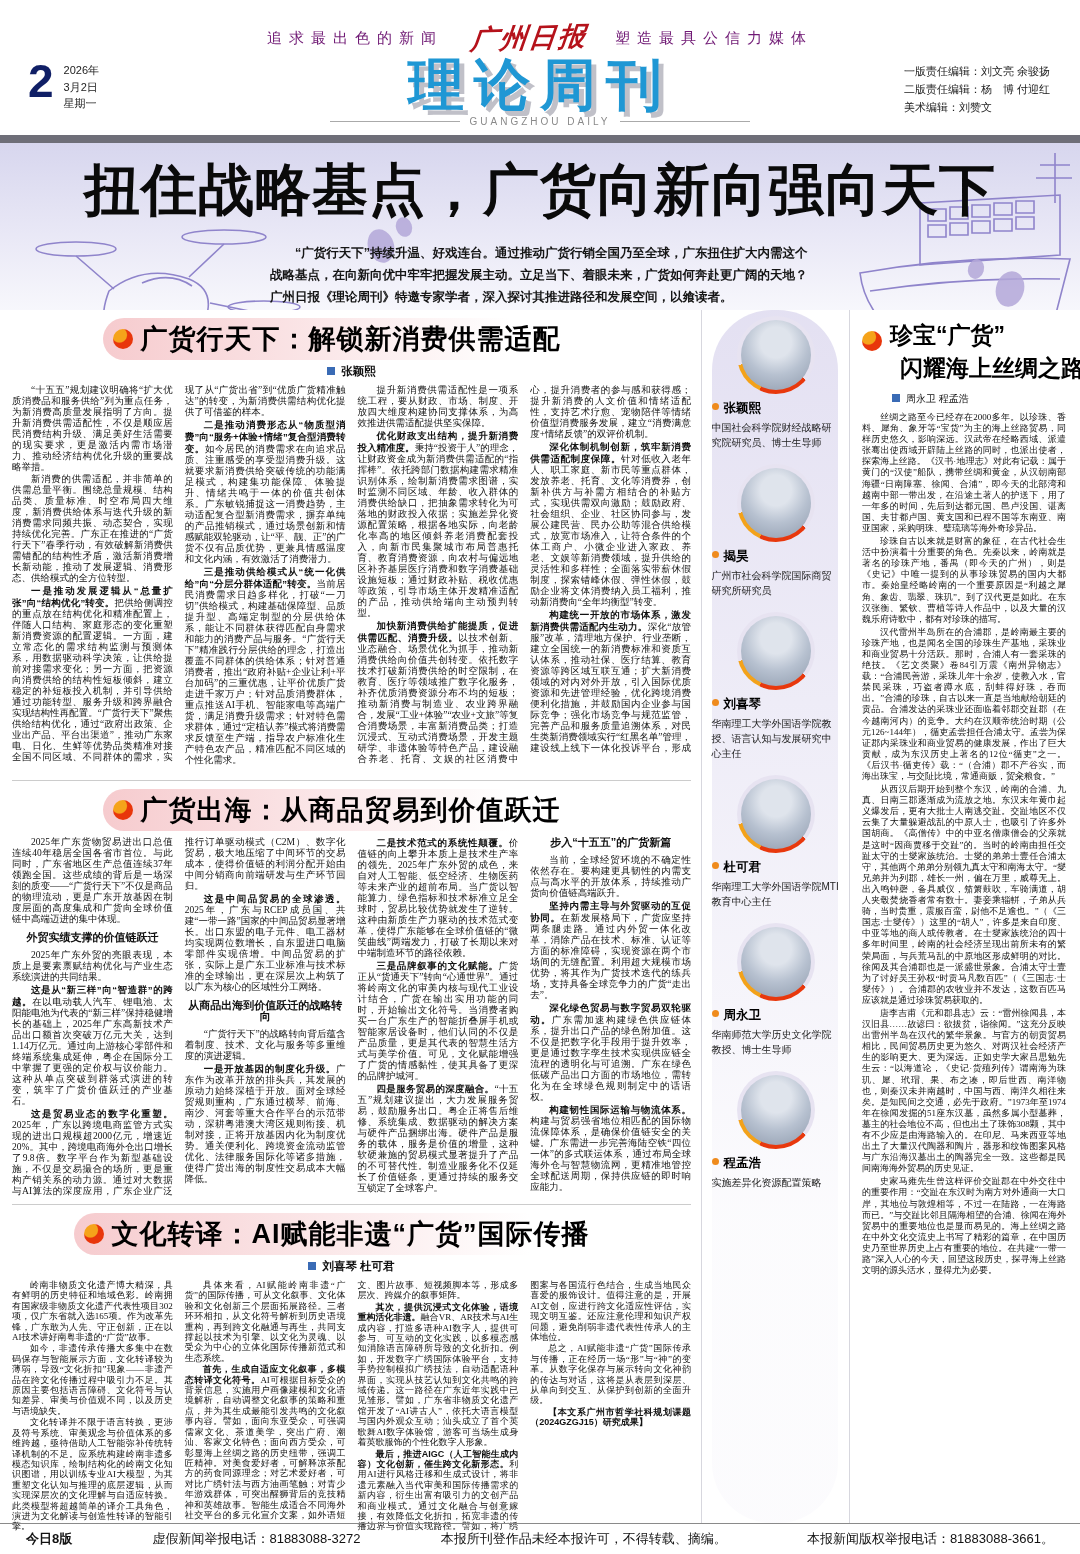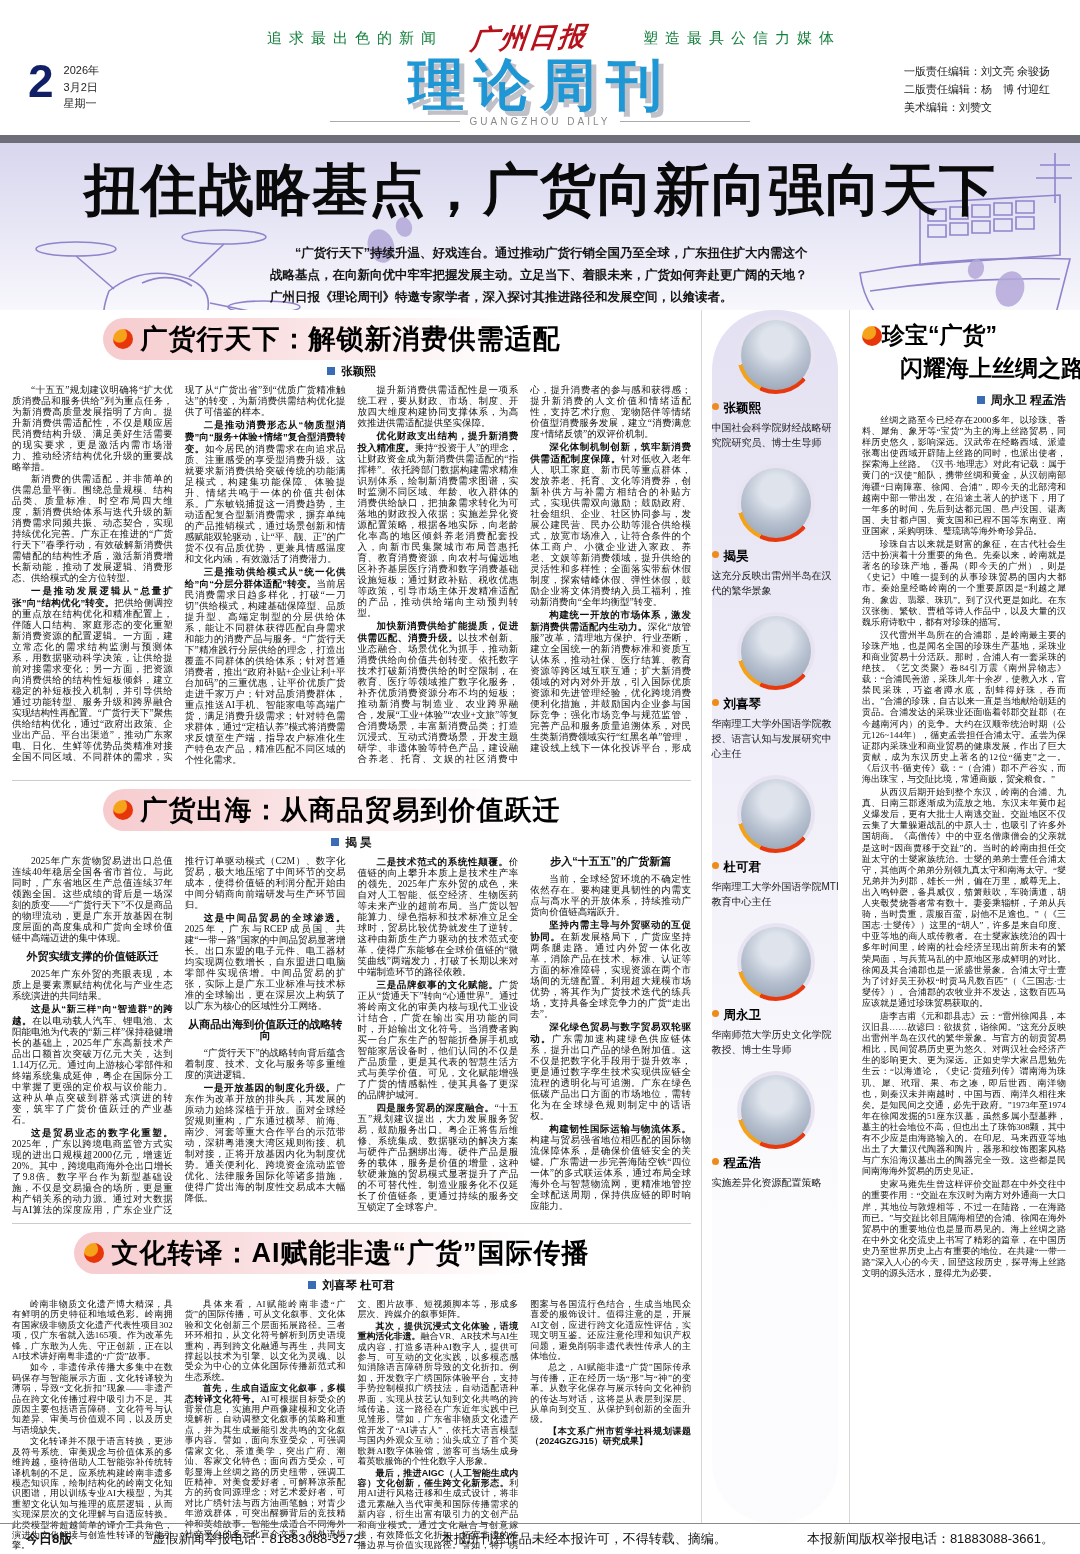--- a/index.html
+++ b/index.html
@@ -2,21 +2,21 @@
 <html><head>
 <meta charset="utf-8">
 <style>
   html,body{margin:0;padding:0;}
   body{font-family:"Liberation Serif","DejaVu Serif",serif;color:#111;}
   .page{position:relative;width:1080px;height:1554px;background:#fff;overflow:hidden;}
 
   
   .masthead{position:relative;height:135px;}
   .topline{display:flex;justify-content:center;align-items:center;gap:28px;padding-top:20px;}
-  .slogan{font-family:"Liberation Sans",sans-serif;font-size:15px;letter-spacing:7px;color:#15803d;margin-left:28px;}
+  .slogan{font-family:"Liberation Sans",sans-serif;font-size:15px;letter-spacing:7px;color:#701a75;}
   .gzlogo{font-style:italic;font-weight:bold;font-size:27px;color:#b5121b;transform:skewX(-8deg) rotate(-2deg);display:inline-block;letter-spacing:2px;}
   .mastrow{position:relative;height:80px;}
   .pageno-block{position:absolute;left:28px;top:2px;display:flex;gap:10px;align-items:flex-start;}
   .pageno{font-family:"Liberation Sans",sans-serif;font-weight:bold;font-size:46px;line-height:1;color:#101f66;}
   .dateblock{font-family:"Liberation Sans",sans-serif;font-size:11px;line-height:1.5;color:#222;padding-top:4px;}
   .section-title{position:absolute;left:0;right:0;top:-8px;text-align:center;font-family:"Liberation Sans",sans-serif;font-weight:900;font-size:56px;letter-spacing:10px;color:#1f97d4;text-shadow:5px 5px 0 rgba(140,140,155,.55);}
   .section-sub{position:absolute;left:0;right:0;top:60px;display:flex;align-items:center;justify-content:center;gap:10px;color:#8a8a8a;font-family:"Liberation Sans",sans-serif;font-size:10px;letter-spacing:3px;}
   .section-sub .rule{width:130px;height:1px;background:#aaa;}
   .editors{position:absolute;right:30px;top:6px;font-family:"Liberation Sans",sans-serif;font-size:11px;line-height:1.65;color:#222;}
   .graybar{height:8px;background:#6e6e78;}
@@ -57,24 +57,24 @@
   
   .expert{margin:0 auto 14px;width:128px;position:relative;}
   .photo-ring{width:78px;height:78px;border-radius:50%;margin:0 auto;background:conic-gradient(from 130deg,#e8380d 0 75deg,#f3a21a 75deg 125deg,#e7e3f1 125deg 360deg);display:flex;align-items:center;justify-content:center;}
   .photo{width:70px;height:70px;border-radius:50%;background:radial-gradient(circle at 50% 32%,#dfe4ec 0 26%,#b7c1d0 55%,#8d99ab 100%);}
   .ex-name{margin-top:6px;font-family:"Liberation Sans",sans-serif;font-weight:bold;font-size:12.5px;color:#000;}
   .ex-dot{display:inline-block;width:7px;height:7px;border-radius:50%;background:#ef8b1d;margin-right:5px;vertical-align:2px;}
   .ex-title{margin:3px 0 0;font-family:"Liberation Sans",sans-serif;font-size:10px;line-height:1.5;color:#222;}
 
   
   .r-head{padding-top:6px;}
-  .r-line1{display:flex;align-items:center;gap:0;}
+  .r-line1{display:flex;align-items:flex-end;gap:8px;}
   .r-title{font-family:"Liberation Sans",sans-serif;font-weight:900;font-size:23px;color:#000;white-space:nowrap;}
   .r-line2{margin:2px 0 0 38px;}
-  .r-byline{margin:8px 0 6px 30px;font-family:"Liberation Sans",sans-serif;font-weight:bold;font-size:12px;text-align:right;}
+  .r-byline{margin:8px 0 6px 30px;font-family:"Liberation Sans",sans-serif;font-weight:normal;font-size:10px;}
   .r-body{height:1104px;overflow:hidden;text-align:justify;font-size:9px;line-height:11.1px;}
   .r-body .para{margin-bottom:2px;}
 
   
   .footer{position:absolute;left:0;right:0;bottom:0;height:31px;border-top:1px solid #8a8a8a;display:flex;align-items:center;justify-content:space-between;padding:0 26px;box-sizing:border-box;font-family:"Liberation Sans",sans-serif;font-size:13px;color:#111;}
   .footer b{font-weight:bold;}
 
   svg.lineart{stroke:#8f84cb;fill:none;stroke-width:1.6;}
 </style>
 </head>
@@ -169,23 +169,20 @@
           </div>
         <hr class="art-sep">
       </div>
 
       <div>
         <div class="art-head">
           <span class="pill">
             <span class="dot"></span>
             <span class="art-title">广货出海：从商品贸易到价值跃迁</span>
           </span>
-          <div class="byline">
-            <span class="sq"></span><span>揭 昊</span>
-          </div>
         </div>
         <div class="art-body body-2">
             <p class="para">2025年广东货物贸易进出口总值连续40年稳居全国各省市首位。与此同时，广东省地区生产总值连续37年领跑全国。这些成绩的背后是一场深刻的质变——“广货行天下”不仅是商品的物理流动，更是广东开放基因在制度层面的高度集成和广货向全球价值链中高端迈进的集中体现。</p>
             <h4 class="col-subhead">外贸实绩支撑的价值链跃迁</h4>
             <p class="para">2025年广东外贸的亮眼表现，本质上是要素禀赋结构优化与产业生态系统演进的共同结果。</p>
             <p class="para"><b class="lead">这是从“新三样”向“智造群”的跨越。</b>在以电动载人汽车、锂电池、太阳能电池为代表的“新三样”保持稳健增长的基础上，2025年广东高新技术产品出口额首次突破万亿元大关，达到1.14万亿元。通过向上游核心零部件和终端系统集成延伸，粤企在国际分工中掌握了更强的定价权与议价能力。这种从单点突破到群落式演进的转变，筑牢了广货价值跃迁的产业基石。</p>
             <p class="para"><b class="lead">这是贸易业态的数字化重塑。</b>2025年，广东以跨境电商监管方式实现的进出口规模超2000亿元，增速近20%。其中，跨境电商海外仓出口增长了9.8倍。数字平台作为新型基础设施，不仅是交易撮合的场所，更是重构产销关系的动力源。通过对大数据与AI算法的深度应用，广东企业广泛推行订单驱动模式（C2M）、数字化贸易，极大地压缩了中间环节的交易成本，使得价值链的利润分配开始由中间分销商向前端研发与生产环节回归。</p>
             <p class="para"><b class="lead">这是中间品贸易的全球渗透。</b>2025年，广东与RCEP成员国、共建“一带一路”国家的中间品贸易显著增长。出口东盟的电子元件、电工器材均实现两位数增长，自东盟进口电脑零部件实现倍增。中间品贸易的扩张，实际上是广东工业标准与技术标准的全球输出，更在深层次上构筑了以广东为核心的区域性分工网络。</p>
             <h4 class="col-subhead">从商品出海到价值跃迁的战略转向</h4>
             <p class="para">“广货行天下”的战略转向背后蕴含着制度、技术、文化与服务等多重维度的演进逻辑。</p>
@@ -235,21 +232,21 @@
               <div class="photo"></div>
             </div>
             <div class="ex-name"><span class="ex-dot"></span>张颖熙</div>
             <p class="ex-title">中国社会科学院财经战略研究院研究员、博士生导师</p>
           </div>
           <div class="expert">
             <div class="photo-ring">
               <div class="photo"></div>
             </div>
             <div class="ex-name"><span class="ex-dot"></span>揭昊</div>
-            <p class="ex-title">这充分反映出雷州半岛在汉代的繁华景象</p>
+            <p class="ex-title">广州市社会科学院国际商贸研究所研究员</p>
           </div>
           <div class="expert">
             <div class="photo-ring">
               <div class="photo"></div>
             </div>
             <div class="ex-name"><span class="ex-dot"></span>刘喜琴</div>
             <p class="ex-title">华南理工大学外国语学院教授、语言认知与发展研究中心主任</p>
           </div>
           <div class="expert">
             <div class="photo-ring">

